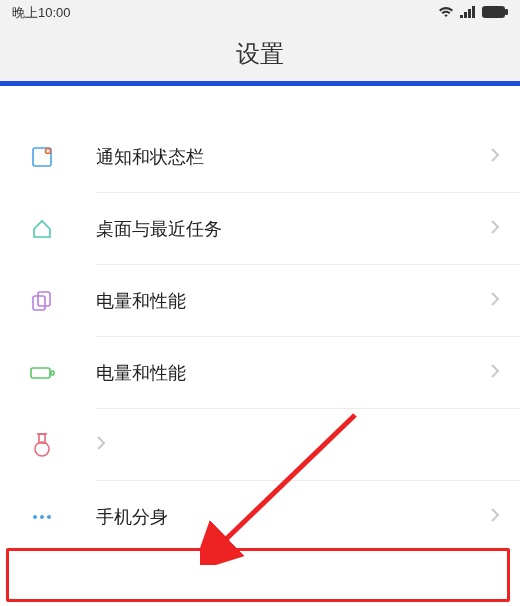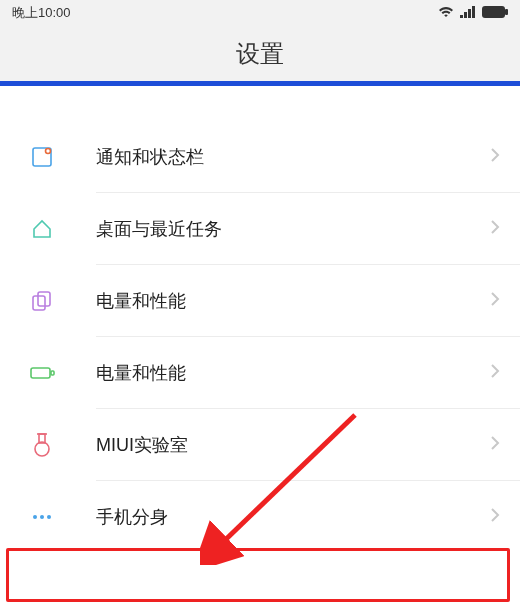--- a/index.html
+++ b/index.html
@@ -185,21 +185,20 @@
 
 
   <div class="list-item">
     <span class="item-icon">
       <svg width="24" height="26" viewBox="0 0 24 26" fill="none" stroke="#e86a7a" stroke-width="1.6">
           <circle cx="12" cy="17" r="7"></circle>
           <rect x="9" y="2" width="6" height="9"></rect>
           <line x1="7" y1="2" x2="17" y2="2"></line>
         </svg>
     </span>
-    <span class="item-label">MIUI实验室</span>
     <span class="chevron">
       <svg width="10" height="16" viewBox="0 0 10 16" fill="none" stroke="#c8c8c8" stroke-width="2">
           <path d="M2 2 L8 8 L2 14"></path>
         </svg>
     </span>
   </div>
 
   <div class="list-item">
     <span class="item-icon">
       <svg width="24" height="24" viewBox="0 0 24 24" fill="#4aa3e8">

